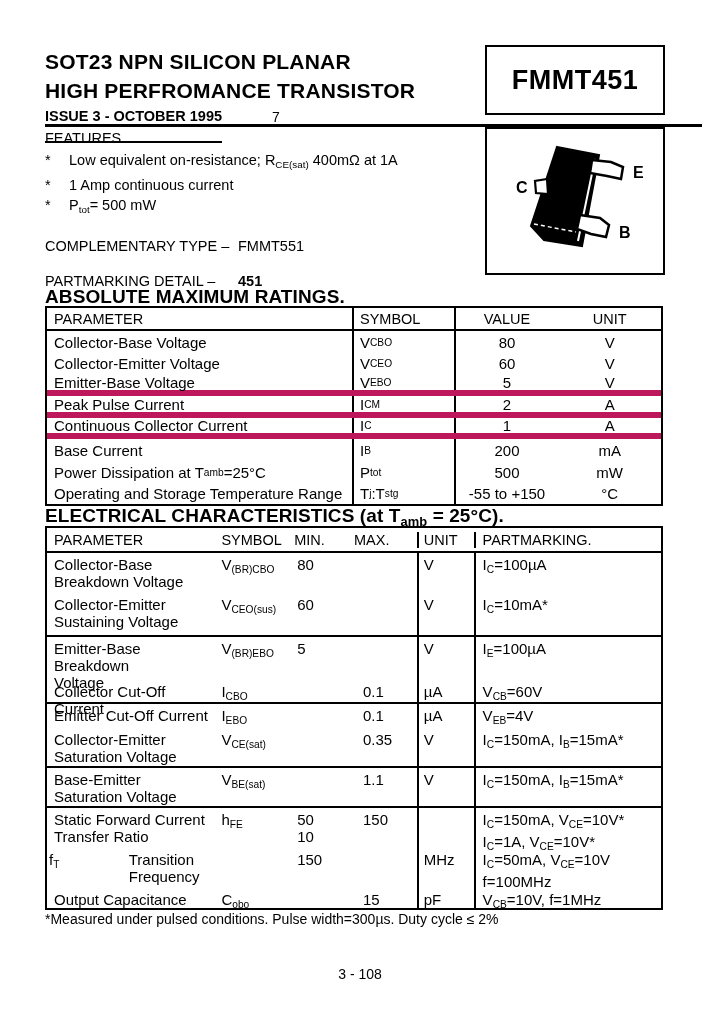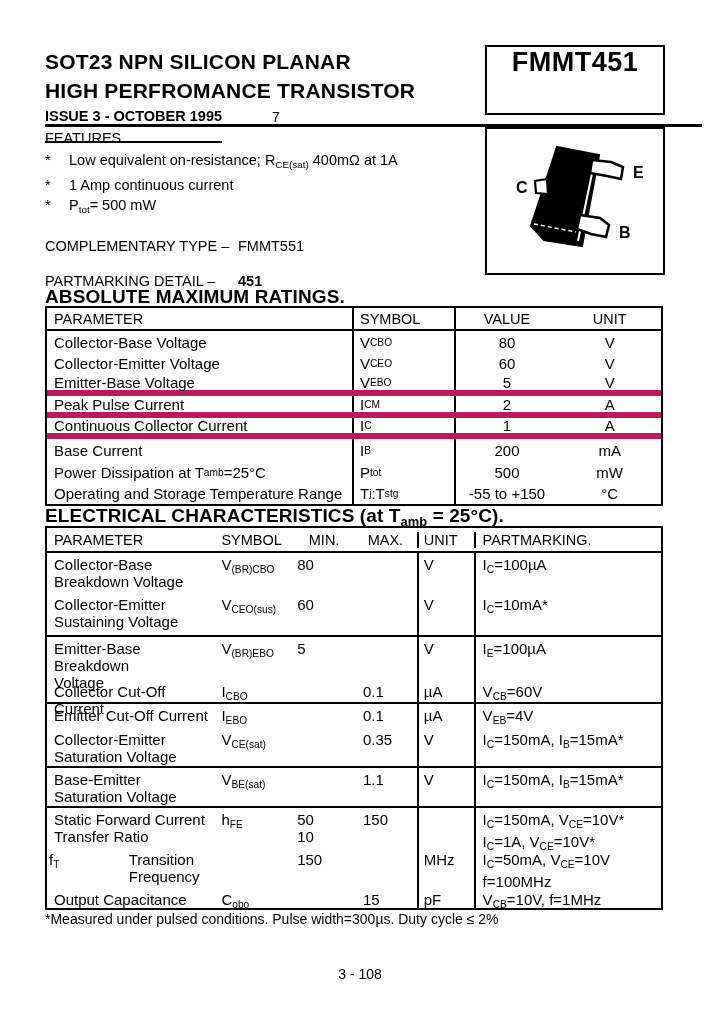--- a/index.html
+++ b/index.html
@@ -8,21 +8,21 @@
   sub{font-size:.68em;vertical-align:-.3em}
   .abs{position:absolute}
 
   
   .title{left:45px;top:47px;font-size:21px;font-weight:bold;line-height:29px;letter-spacing:.2px}
   .issue{left:45px;top:108px;font-size:14.5px;font-weight:bold;border-bottom:2.5px solid #000;padding-bottom:17px}
   .issue-num{left:272px;top:109px;font-size:14px}
   .top-rule{left:45px;top:124px;width:657px;height:2.5px;background:#000}
 
   
-  .partbox{left:485px;top:45px;width:180px;height:70px;border:2.5px solid #000;display:flex;align-items:flex-start;justify-content:center;font-size:27px;font-weight:bold;letter-spacing:.5px}
+  .partbox{left:485px;top:45px;width:180px;height:70px;border:2.5px solid #000;display:flex;align-items:center;justify-content:center;font-size:27px;font-weight:bold;letter-spacing:.5px}
   .pkgbox{left:485px;top:127px;width:180px;height:148px;border:2.5px solid #000}
   .pkgbox svg{display:block;width:100%;height:100%}
   .pkgbox text{font-family:"Liberation Sans",sans-serif;font-size:16px;font-weight:bold}
 
   
   .features{left:45px;top:128px;width:430px;font-size:14.5px;line-height:20.5px}
   .feat-head{margin-bottom:1px}
   .feat-item{display:flex}
   .feat-bullet{width:24px;flex:none}
   .feat-bold{font-weight:normal}
@@ -53,21 +53,21 @@
   .t2-row.head{height:25px;border-bottom:2px solid #000;align-items:center;font-size:14.5px}
   .t2-row.gend{border-bottom:2px solid #000}
   .t2c{padding-top:3px;white-space:pre-line;line-height:17px}
   .t2-row.head .t2c{padding-top:0;line-height:normal}
   .t2c.p{width:173px;padding-left:7px}
   .t2c.s{width:75px;padding-left:2px}
   .t2c.mn{width:60px;padding-left:3px}
   .t2c.mx{width:63px;padding-left:9px}
   .t2c.u{width:59px;border-left:2px solid #000;border-right:2px solid #000;padding-left:5px}
   .t2c.c{width:186px;padding-left:7px}
-  .t2-row.head .mn,.t2-row.head .mx{padding-left:0;text-align:center}
+  .t2-row.head .mn,.t2-row.head .mx{padding-left:0;}
   .rh40{height:40px}.rh44{height:44px}.rh43{height:43px}.rh24{height:24px}.rh20{height:20px}
 
   
   .footnote{left:45px;top:911px;font-size:14px}
   .pagefoot{left:0;top:966px;width:720px;text-align:center;font-size:14px}
 </style>
 </head>
 <body>
 
 <div class="abs title">

